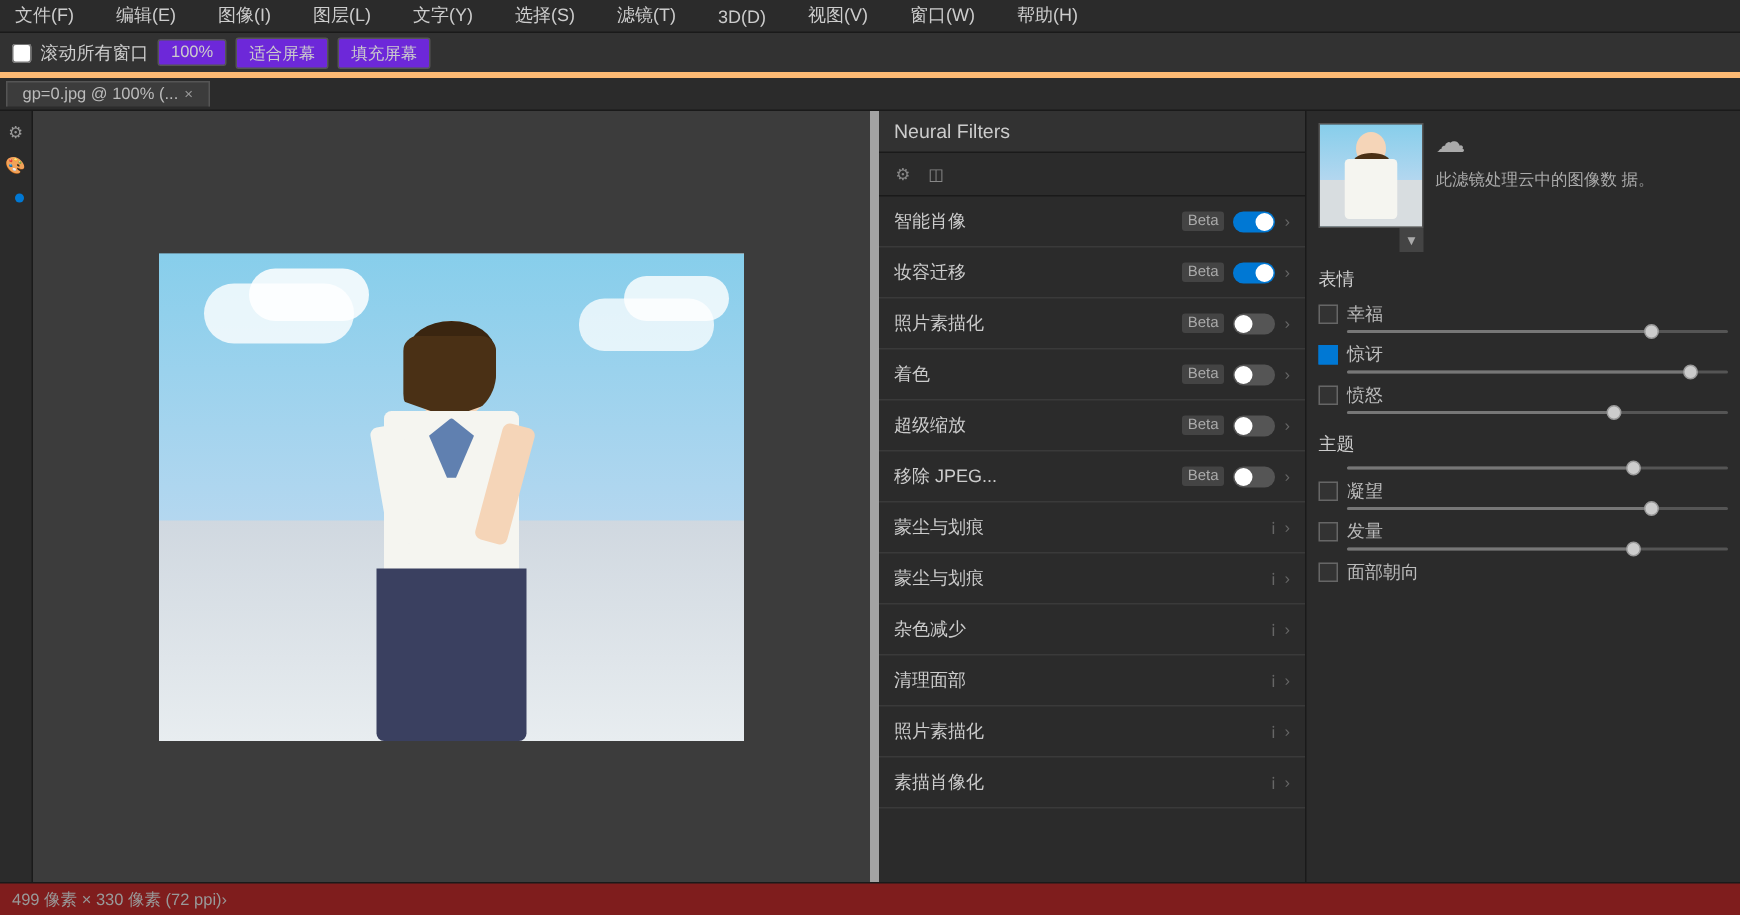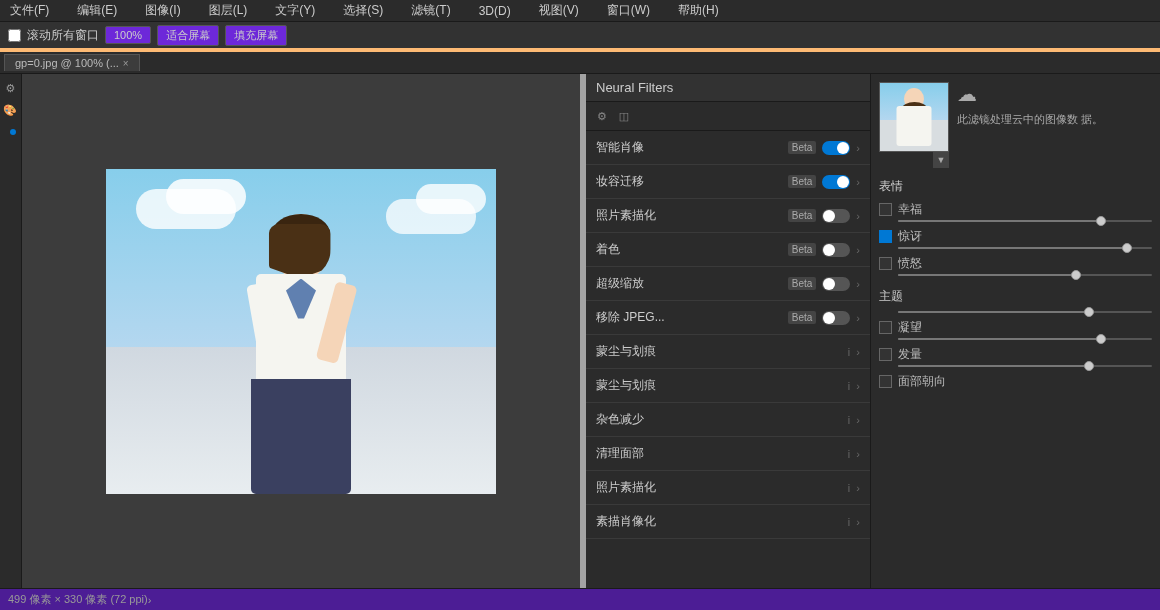--- a/index.html
+++ b/index.html
@@ -292,21 +292,21 @@
       border: 1px solid #999;
       position: absolute;
       top: -4px;
       transform: translateX(-50%);
       cursor: grab;
     }
 
     
     .status-bar {
       height: 22px;
-      background: #4c1d95;
+      background: #7f1d1d;
       display: flex;
       align-items: center;
       padding: 0 8px;
       border-top: 1px solid #1a1a1a;
       gap: 0;
     }
     .status-text { font-size: 11px; color: #999; }
   </style>
 </head>
 <body>

